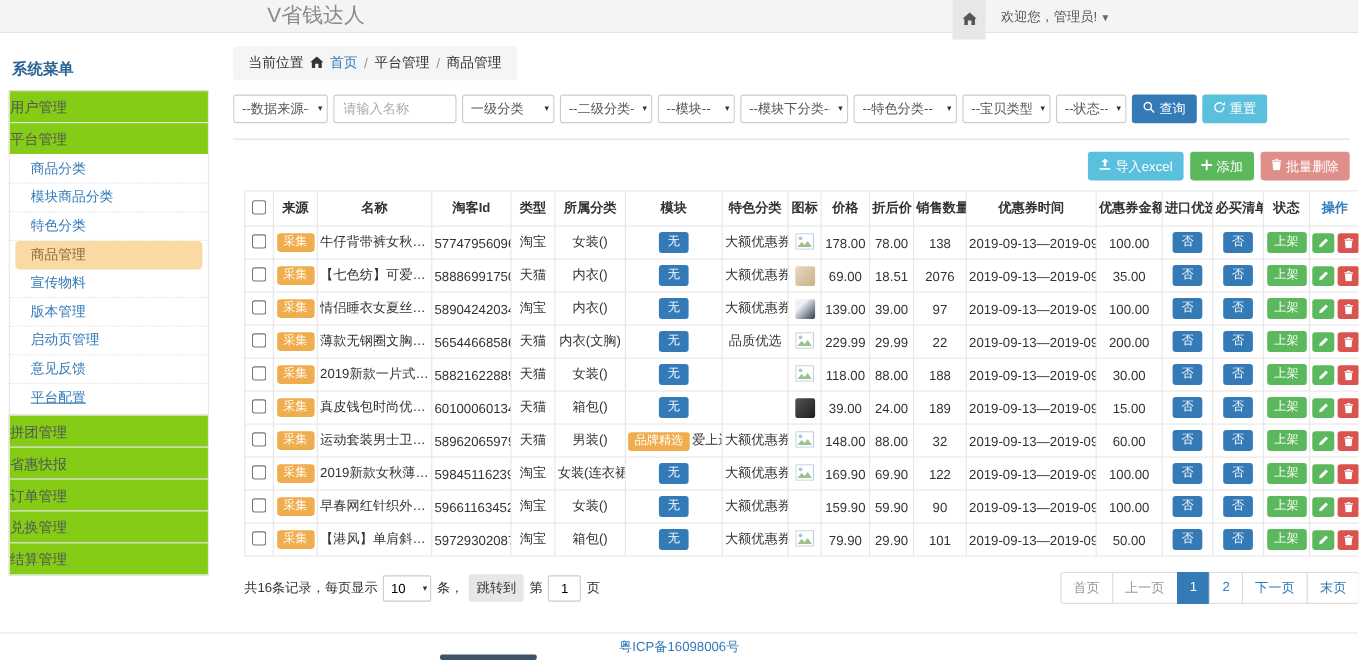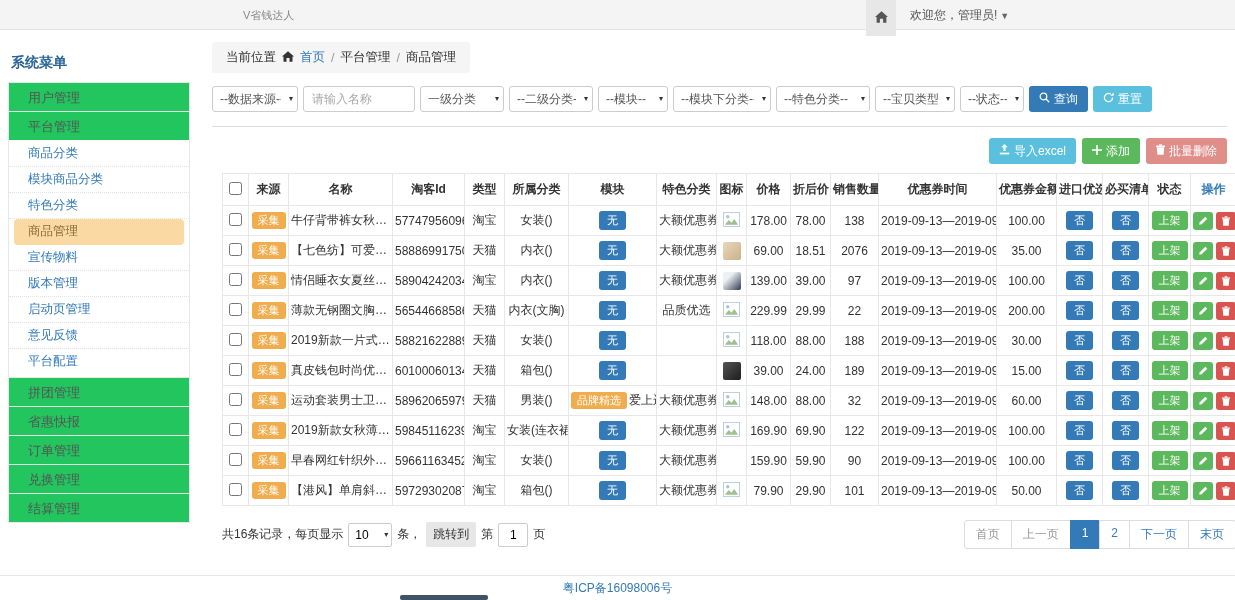--- a/index.html
+++ b/index.html
@@ -1,33 +1,33 @@
 <!DOCTYPE html>
 <html><head>
 <meta charset="utf-8">
 <style>
   * { box-sizing: border-box; margin: 0; padding: 0; }
   html,body { width:1235px; height:600px; overflow:hidden; }
   body { font-family:"Liberation Sans","DejaVu Sans",sans-serif; font-size:12px; color:#333; background:#fff; position:relative; }
 
   
   .topbar { height:30px; background:#f4f4f4; border-bottom:1px solid #e3e3e3; position:relative; }
-  .brand { position:absolute; left:243px; top:0; line-height:30px; font-size:11px; color:#8a8a8a; }
+  .brand { position:absolute; left:243px; top:0; line-height:30px; font-size:19px; color:#8a8a8a; }
   .topbar-right { position:absolute; left:866px; top:0; display:flex; align-items:flex-start; }
   .home-box { width:30px; height:36px; background:#e7e7e7; display:flex; align-items:center; justify-content:center; cursor:pointer; }
   .welcome { line-height:30px; padding-left:14px; color:#555; cursor:pointer; white-space:nowrap; }
   .welcome .caret { font-size:9px; color:#666; margin-left:3px; }
 
   
   .sidebar { position:absolute; left:8px; top:42px; width:182px; }
   .side-title { color:#2a6496; font-weight:bold; font-size:14px; padding:12px 2px 11px 3px; }
-  .side-group { background:#22c55e; border:1px solid #e7e7e7; margin-top:-1px; line-height:29px; height:30px; padding-left:19px; color:#555; font-size:13px; cursor:pointer; }
+  .side-group { background:#84cc16; border:1px solid #e7e7e7; margin-top:-1px; line-height:29px; height:30px; color:#555; font-size:13px; cursor:pointer; }
   .sub-wrap { border:1px solid #e7e7e7; border-top:none; background:#fff; margin-top:-1px; padding:1px 0 2px 0; }
   .side-sub { line-height:25px; height:26px; padding-left:19px; color:#337ab7; font-size:12.5px; border-bottom:1px dotted #e3e3e3; cursor:pointer; white-space:nowrap; }
-  .side-sub:last-child { border-bottom:none; }
+  .side-sub:last-child { border-bottom:none;text-decoration:underline; }
   .side-sub.active { background:#fbd9a2; border-radius:4px; margin:0 5px; padding-left:14px; color:#8a6d3b; border-bottom:none; }
 
   
   .content { position:absolute; left:212px; top:42px; width:1015px; }
   .breadcrumb { display:inline-flex; align-items:center; gap:6px; background:#f5f5f5; padding:7px 14px; border-radius:3px; font-size:12.5px; color:#333; }
   .breadcrumb a { color:#337ab7; text-decoration:none; cursor:pointer; }
   .breadcrumb .sep { color:#999; }
 
   .filters-row { display:flex; gap:5px; margin-top:13px; align-items:center; }
   .filter-fields { display:flex; gap:5px; align-items:center; }

